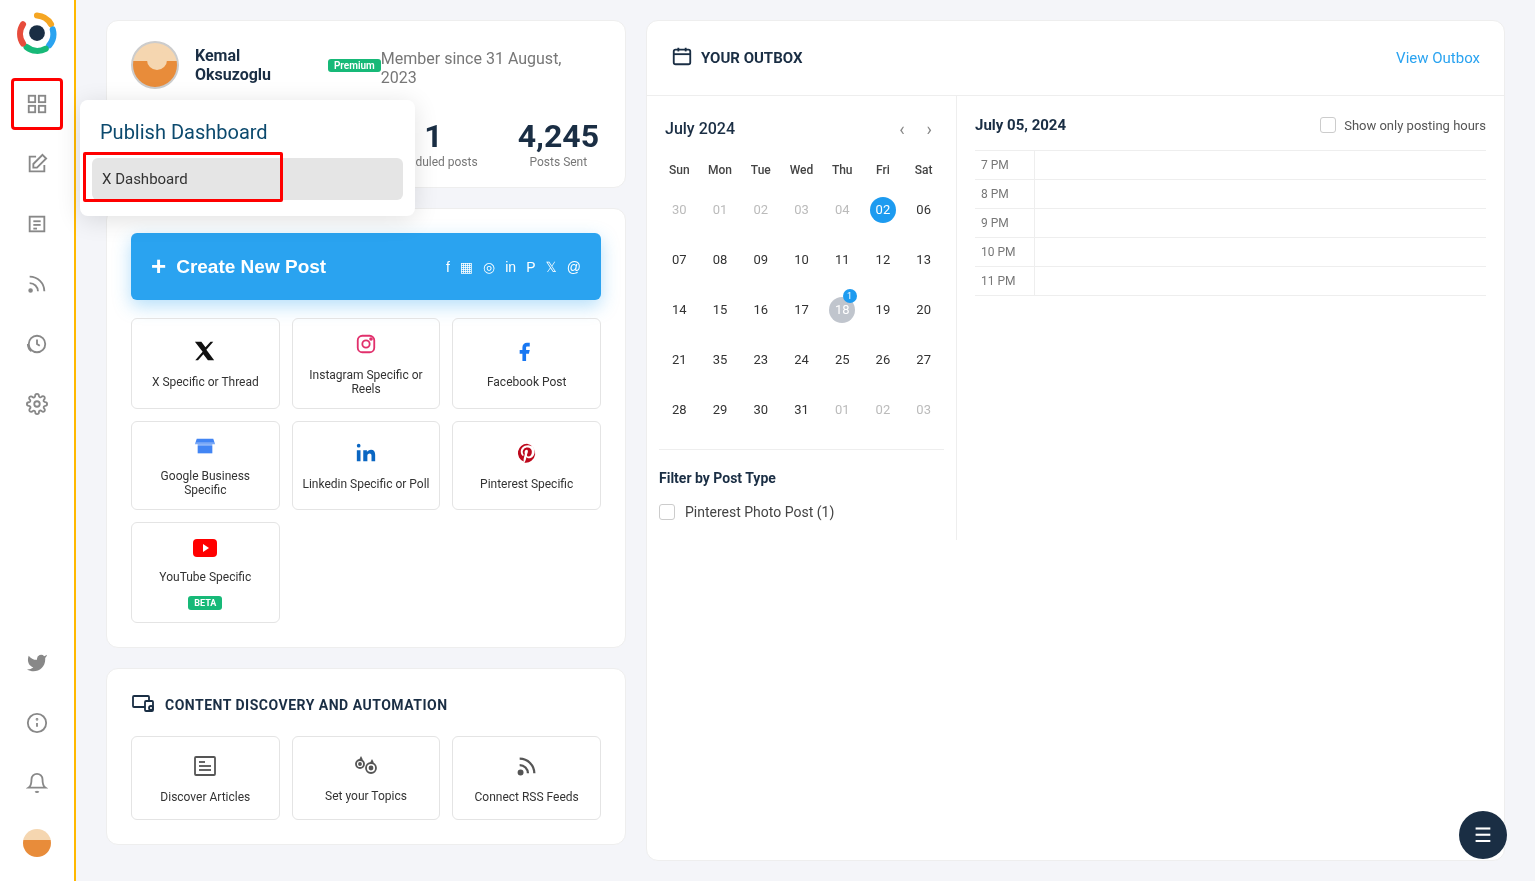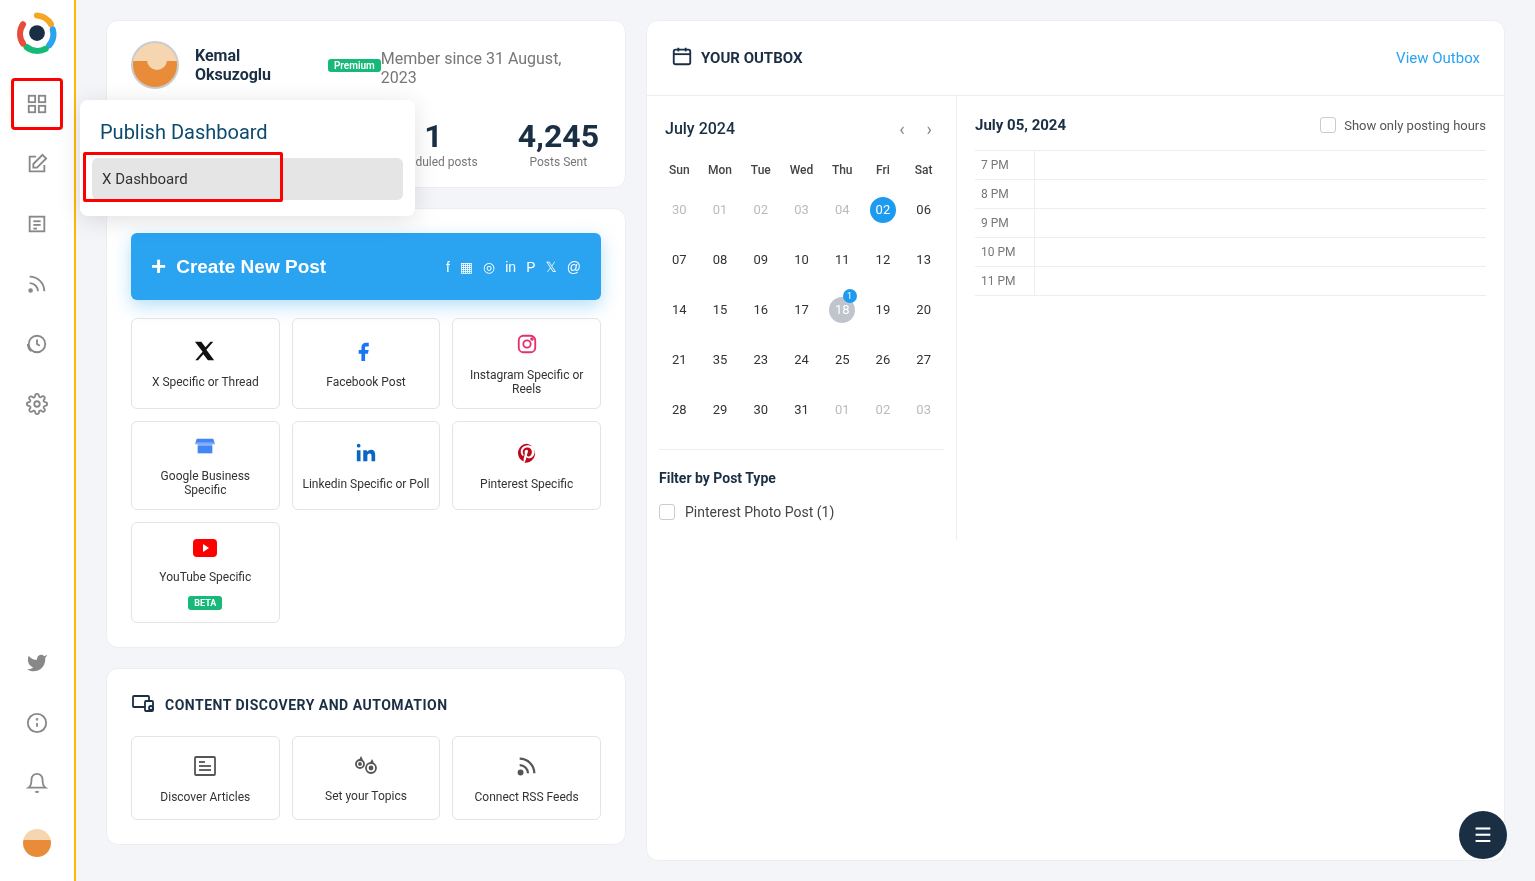--- a/index.html
+++ b/index.html
@@ -218,32 +218,32 @@
         </span>
       </button>
       <div class="post-type-grid" id="post-type-grid">
           <div class="post-type-tile">
             <span class="tile-icon"><svg width="22" height="22" viewBox="0 0 24 24" fill="#111">
                 <path d="M18 2h3l-7.5 8.6L22 22h-6.8l-5-6.5L4.4 22H1.4l8-9.2L1 2h7l4.5 6L18 2z"></path>
               </svg></span>
             <span class="tile-label">X Specific or Thread</span>
           </div>
           <div class="post-type-tile">
-            <span class="tile-icon"><svg width="22" height="22" viewBox="0 0 24 24" fill="#1877f2">
-                <path d="M15 3h-3a5 5 0 0 0-5 5v3H4v4h3v8h4v-8h3l1-4h-4V8a1 1 0 0 1 1-1h3V3z"></path>
-              </svg></span>
-            <span class="tile-label">Facebook Post</span>
-          </div>
-          <div class="post-type-tile">
             <span class="tile-icon"><svg width="22" height="22" viewBox="0 0 24 24" fill="none" stroke="#e1306c" stroke-width="2">
                 <rect x="3" y="3" width="18" height="18" rx="5"></rect>
                 <circle cx="12" cy="12" r="4"></circle>
                 <circle cx="17.5" cy="6.5" r="1" fill="#e1306c"></circle>
               </svg></span>
             <span class="tile-label">Instagram Specific or Reels</span>
+          </div>
+          <div class="post-type-tile">
+            <span class="tile-icon"><svg width="22" height="22" viewBox="0 0 24 24" fill="#1877f2">
+                <path d="M15 3h-3a5 5 0 0 0-5 5v3H4v4h3v8h4v-8h3l1-4h-4V8a1 1 0 0 1 1-1h3V3z"></path>
+              </svg></span>
+            <span class="tile-label">Facebook Post</span>
           </div>
           <div class="post-type-tile">
             <span class="tile-icon"><svg width="22" height="20" viewBox="0 0 24 20">
                 <path d="M3 2h18l2 6H1l2-6z" fill="#4285f4"></path>
                 <rect x="4" y="8" width="16" height="10" fill="#4285f4"></rect>
                 <rect x="1" y="6" width="22" height="4" rx="2" fill="#fff" opacity="0.3"></rect>
               </svg></span>
             <span class="tile-label">Google Business Specific</span>
           </div>
           <div class="post-type-tile">

